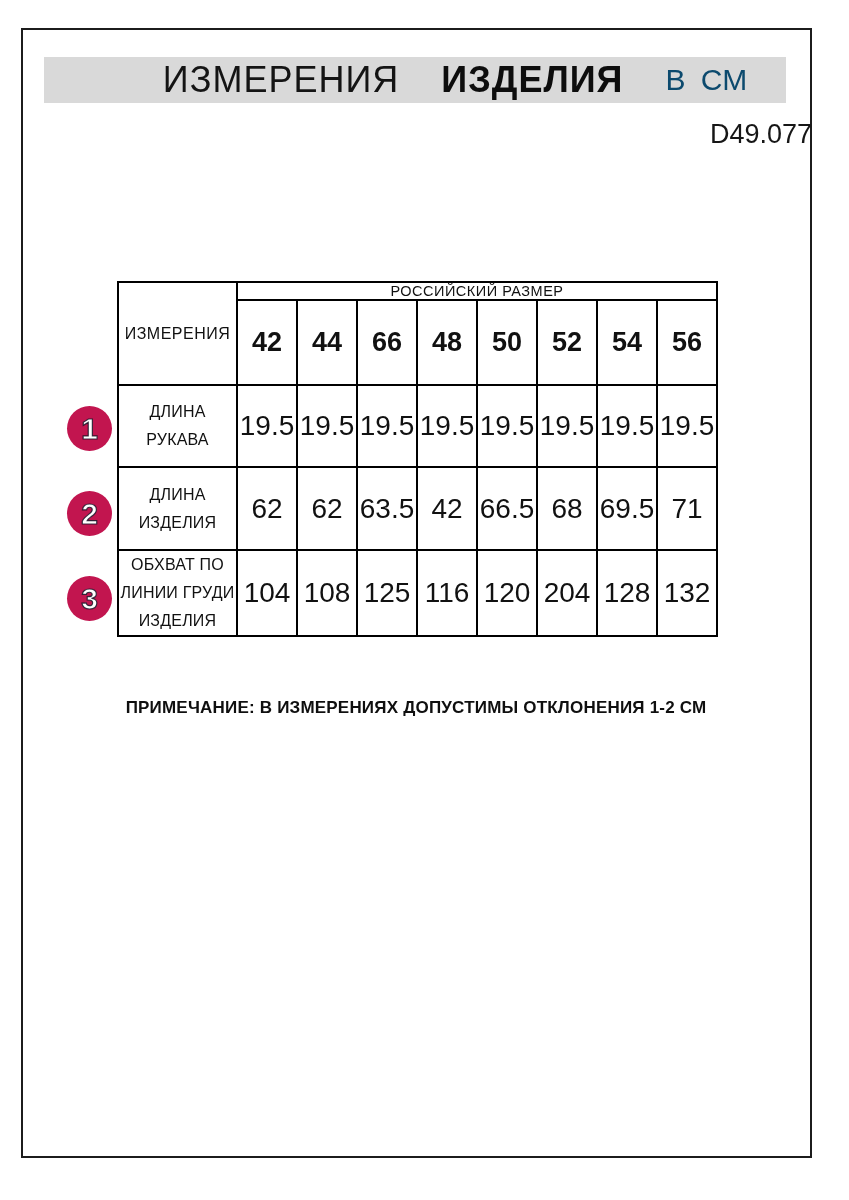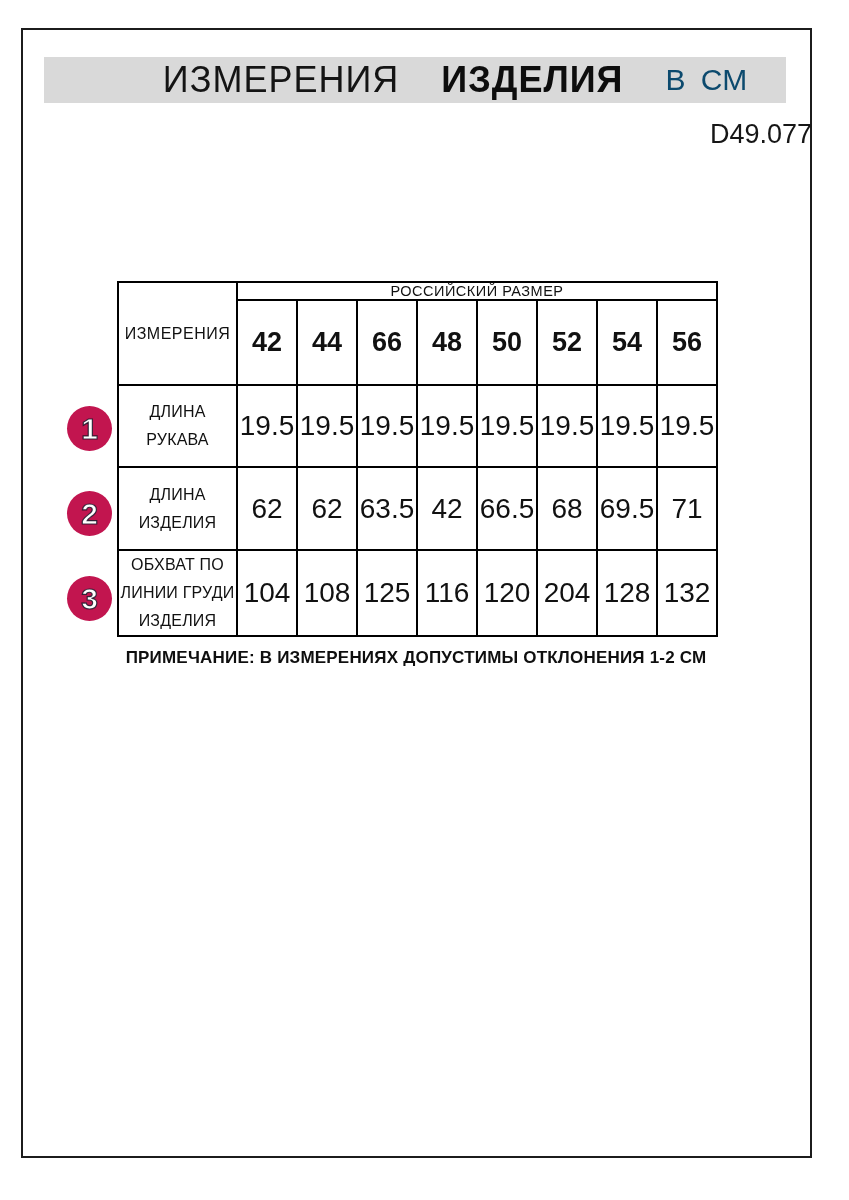--- a/index.html
+++ b/index.html
@@ -135,21 +135,21 @@
     font-size: 30px;
     font-weight: bold;
     -webkit-text-stroke: 1.2px rgba(25, 20, 40, 0.85);
   }
   .badge-1 { top: 406px; }
   .badge-2 { top: 491px; }
   .badge-3 { top: 576px; }
   .note {
     position: absolute;
     left: 20px;
-    top: 648px;
+    top: 698px;
     width: 792px;
     text-align: center;
     font-size: 17px;
     font-weight: bold;
     letter-spacing: 0.2px;
     color: #0f0f0f;
   }
 </style>
 </head>
 <body>

